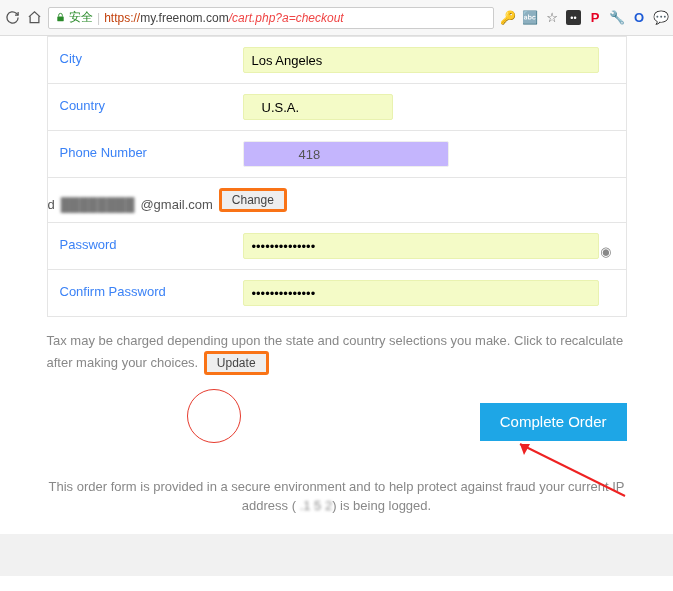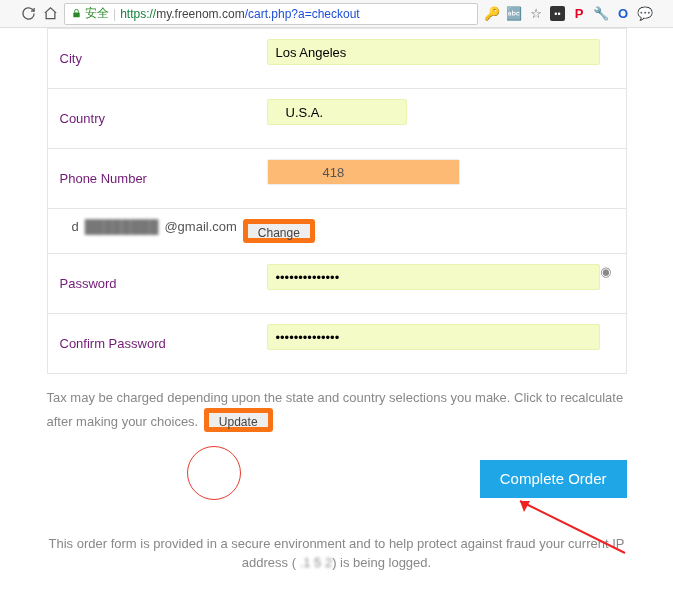--- a/index.html
+++ b/index.html
@@ -1,37 +1,37 @@
 <!DOCTYPE html>
 <html><head>
   <meta charset="utf-8">
   <style>
     * { margin: 0; padding: 0; box-sizing: border-box; }
     body { font-family: "Segoe UI", Arial, sans-serif; font-size: 13px; color: #555; background: #fff; width: 673px; }
-    .toolbar { height: 28px; display: flex; align-items: center; padding: 0 20px; gap: 6px; border-bottom: 1px solid #ddd; background: #f7f7f7; }
+    .toolbar { height: 36px; display: flex; align-items: center; padding: 0 4px; gap: 6px; border-bottom: 1px solid #ddd; background: #f7f7f7; }
     .toolbar svg { display: block; }
     .lock-badge { display: flex; align-items: center; gap: 3px; color: #2a8a2a; font-size: 12px; }
     .url-bar { flex: 1; height: 22px; border: 1px solid #ccc; border-radius: 2px; padding: 0 6px; display: flex; align-items: center; background: #fff; color: #444; font-size: 12px; }
-    .url-bar .prefix { color: #15803d; }
-    .url-bar .path { color: #1d4ed8; }
+    .url-bar .prefix { color: #c2410c; }
+    .url-bar .path { color: #ef4444; font-style: italic; }
     .toolbar-icons { display: flex; align-items: center; gap: 6px; }
     .ico { width: 16px; height: 16px; display: flex; align-items: center; justify-content: center; font-size: 13px; }
     .page { padding: 0 8px; }
     .form-table { margin: 0 auto; width: 580px; border: 1px solid #e5e5e5; border-top: none; }
     .row { display: flex; border-top: 1px solid #e5e5e5; }
-    .cell-label { width: 195px; padding: 22px 12px; color: #701a75; font-size: 13px; }
-    .cell-input { flex: 1; padding: 10px 8px 10px 0; display: flex; align-items: flex-start; gap: 6px; position: relative; margin-left: 24px; }
+    .cell-label { width: 195px; padding: 14px 12px; color: #3b82f6; font-size: 13px; }
+    .cell-input { flex: 1; padding: 10px 8px 10px 0; display: flex; align-items: flex-end; gap: 6px; position: relative; }
     .txt { height: 26px; border: 1px solid #e2e2e2; border-radius: 2px; padding: 0 8px; font-size: 13px; width: 95%; }
     .txt.yellow { background: #f4fbc7; border: 1px solid #e9f2b0; }
     .country { width: 40%; }
     .state { width: 45%; }
-    .phone { background: #fdba74; border: 1px solid #eee; color: #555; filter: blur(0.4px); }
+    .phone { background: #c4b5fd; border: 1px solid #eee; color: #555; filter: blur(0.4px); }
     .email-line { display: flex; align-items: center; gap: 6px; }
     .email-blur { filter: blur(1.5px); color: #777; }
-    .btn-grey { height: 24px; padding: 2px 10px; background: #eee; border: 5px solid #f97316; border-radius: 3px; color: #444; font-size: 12px; cursor: pointer; }
+    .btn-grey { height: 24px; padding: 2px 10px; background: #eee; border: 3px solid #f97316; border-radius: 3px; color: #444; font-size: 12px; cursor: pointer; }
     .key-ico { position: absolute; right: 14px; color: #888; }
     .tax-note { width: 580px; margin: 14px auto 9px; color: #888; font-size: 13px; line-height: 1.5; }
     .agree-row { width: 580px; margin: 28px auto 0; display: flex; align-items: center; justify-content: flex-end; gap: 18px; position: relative; }
     .chk-wrap { position: relative; display: flex; align-items: center; gap: 8px; font-size: 12px; color: #333; }
     .chk { width: 15px; height: 15px; accent-color: #34a500; }
     .agree-lbl b { color: #222; }
     .red-circle { position: absolute; left: 140px; top: -14px; width: 54px; height: 54px; border: 1px solid #e63b2e; border-radius: 50%; pointer-events: none; }
     .complete { height: 38px; padding: 0 20px; background: #1ea6e6; color: #fff; border: none; font-size: 15px; cursor: pointer; position: relative; }
     .arrow { position: absolute; top: 100%; left: 30px; width: 120px; height: 60px; pointer-events: none; }
     .secure-note { width: 580px; margin: 36px auto 18px; color: #888; font-size: 13px; text-align: center; line-height: 1.5; }

